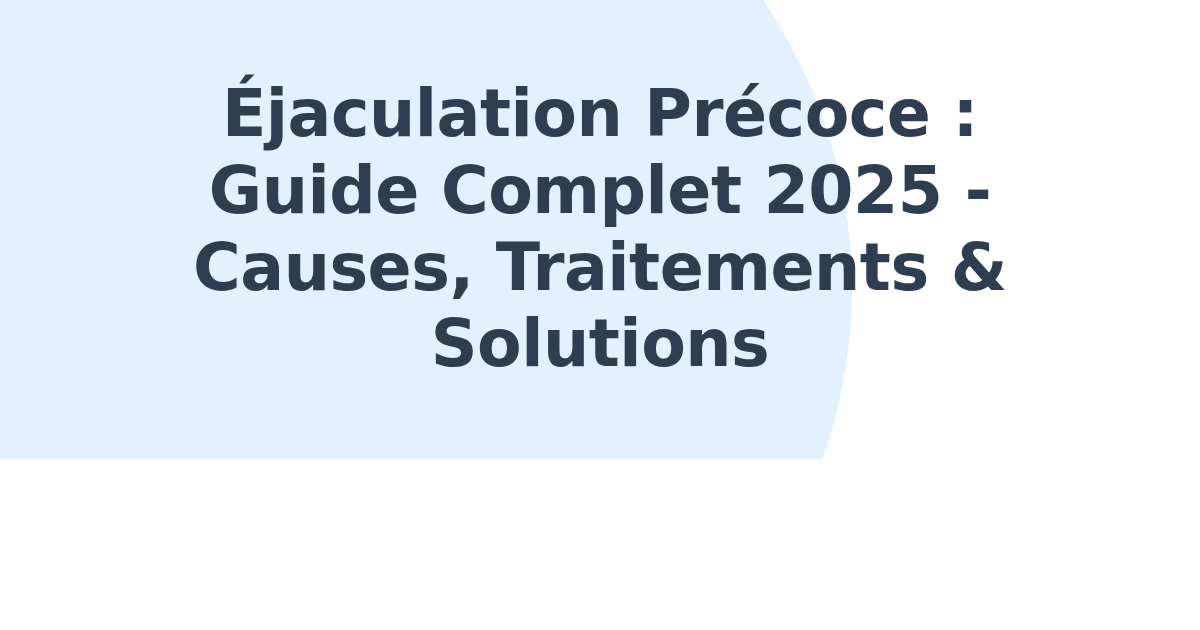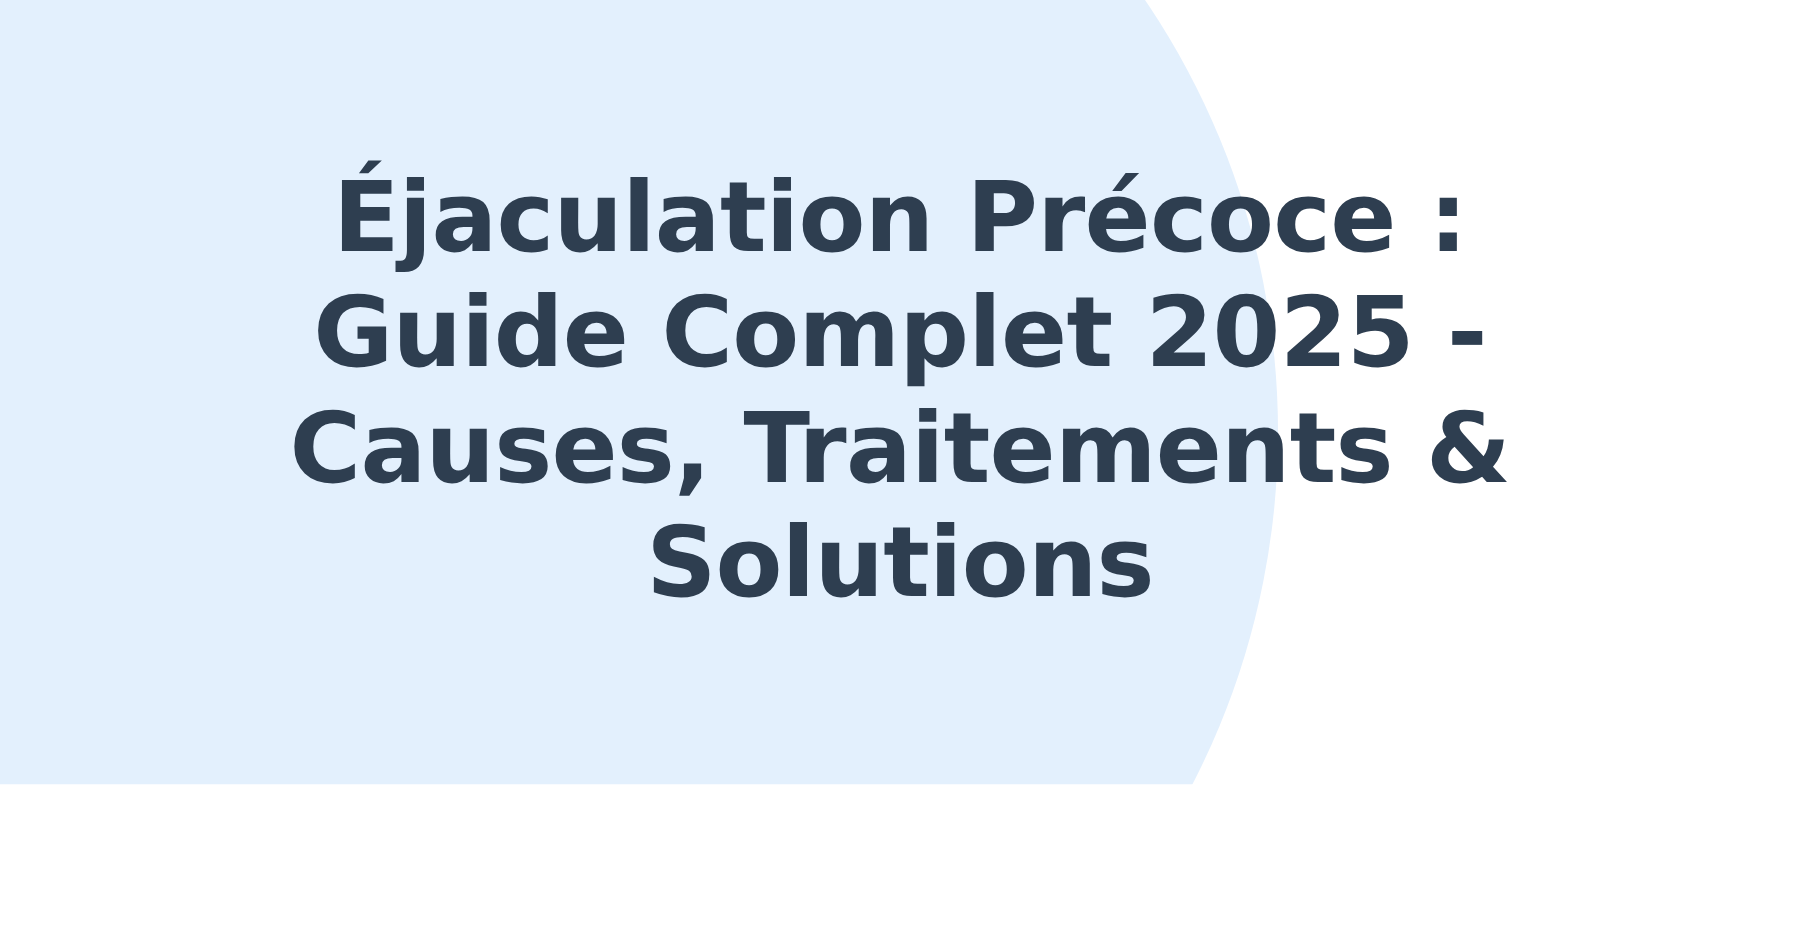--- a/index.html
+++ b/index.html
@@ -4,21 +4,21 @@
 <title>OG Card</title>
 <style>
   html, body {
     margin: 0;
     padding: 0;
     background: #ffffff;
   }
   #card {
     position: relative;
     width: 1200px;
-    height: 523px;
+    height: 459px;
     overflow: hidden;
     background: #ffffff;
     font-family: "DejaVu Sans", sans-serif;
   }
   #bg-decor {
     position: absolute;
     inset: 0;
     width: 1200px;
     height: 630px;
     display: block;

